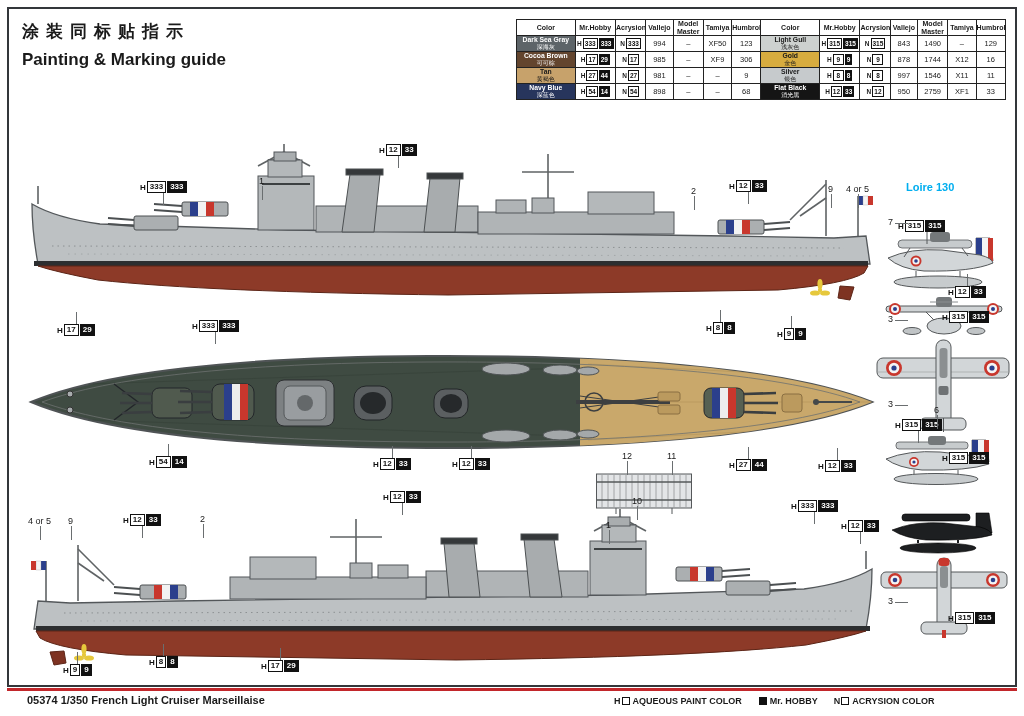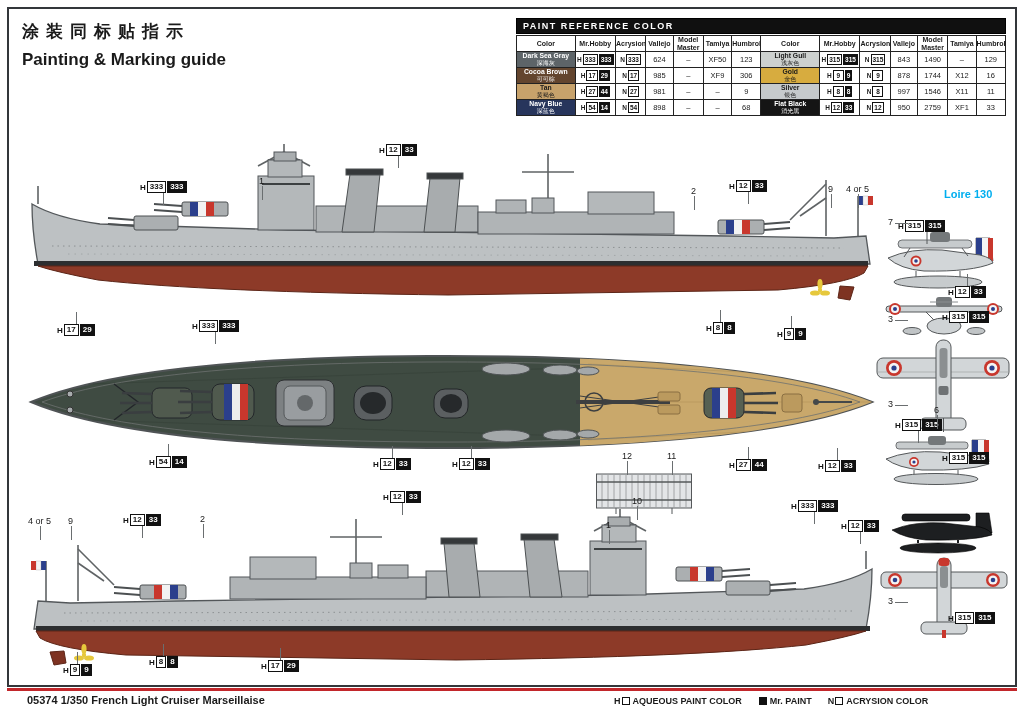--- a/index.html
+++ b/index.html
@@ -7,21 +7,21 @@
     width:1024px;height:716px;position:relative;overflow:hidden;
     background:#ffffff;font-family:"Liberation Sans","DejaVu Sans",sans-serif;color:#1a1a1a;
   }
   .frame{position:absolute;left:7px;top:7px;width:1006px;height:676px;border:2px solid #33363a;z-index:0;}
   .redline{position:absolute;left:7px;top:688px;width:1010px;height:3px;background:#c2272b;z-index:2;}
   .art{position:absolute;left:0;top:0;z-index:1;}
 
   .title-cn{position:absolute;left:22px;top:20px;font-size:17px;font-weight:bold;letter-spacing:7px;z-index:5;}
   .title-en{position:absolute;left:22px;top:50px;font-size:17px;font-weight:bold;z-index:5;}
   .footer-text{position:absolute;left:14px;top:694px;font-size:11px;font-weight:bold;z-index:5;padding-left:13px;}
-  .loire{position:absolute;left:906px;top:188px;font-size:11px;font-weight:bold;color:#00aeef;z-index:5;margin-left:38px;}
+  .loire{position:absolute;left:906px;top:181px;font-size:11px;font-weight:bold;color:#00aeef;z-index:5;}
 
   
   .paint-table{position:absolute;left:516px;top:18px;width:490px;z-index:10;background:#fff;}
   .pt-title{background:#101010;color:#fff;font-size:9px;font-weight:bold;letter-spacing:1.5px;padding:2px 6px;border:1px solid #000;}
   .paint-table table{border-collapse:collapse;width:100%;table-layout:fixed;margin-top:1px;}
   .paint-table th,.paint-table td{border:1px solid #222;text-align:center;vertical-align:middle;padding:0;font-size:7.5px;line-height:8px;height:15px;overflow:hidden;}
   .paint-table th{font-size:7px;font-weight:bold;line-height:7.5px;}
   .cname{font-size:6.8px;font-weight:bold;line-height:7.5px;white-space:nowrap;}
   .ccn{font-size:6px;line-height:7px;}
   .tmark{display:inline-flex;align-items:center;justify-content:center;font-weight:bold;font-size:6.5px;line-height:9px;}
@@ -307,21 +307,20 @@
       <circle cx="115" cy="24" r="2.3" fill="#2b3f8c"></circle>
     <rect x="59" y="2" width="14" height="74" rx="7" fill="#d2d6d8" stroke="#55585a"></rect>
     <rect x="60.5" y="2" width="11" height="8" rx="3" fill="#c8372d"></rect>
     <rect x="62" y="10" width="8" height="22" rx="3" fill="#8b8f91"></rect>
     <rect x="43" y="66" width="46" height="12" rx="5" fill="#d2d6d8" stroke="#55585a"></rect>
     <rect x="64" y="74" width="4" height="8" fill="#c8372d"></rect>
   </g>
 </svg>
 
 <div class="paint-table">
-  <div class="pt-title">PAINT  REFERENCE COLOR</div>
   <table>
     <colgroup>
       <col style="width:58px">
         <col style="width:40px">
         <col style="width:30px">
         <col style="width:27px">
         <col style="width:30px">
         <col style="width:28px">
         <col style="width:29px">
       <col style="width:58px">
@@ -356,21 +355,21 @@
           </td>
       <td><span class="tmark">
               <span class="mk-p">H</span>
               <span class="mk-w">333</span>
               <span class="mk-b">333</span>
             </span></td>
       <td><span class="tmark">
               <span class="mk-p">N</span>
               <span class="mk-w">333</span>
             </span></td>
-      <td>624</td>
+      <td>994</td>
       <td>–</td>
       <td>XF50</td>
       <td>123</td>
       <td style="background: rgb(205, 209, 207); color: rgb(26, 26, 26);">
             <div class="cname">Light Gull</div>
             <div class="ccn">浅灰色</div>
           </td>
       <td><span class="tmark">
               <span class="mk-p">H</span>
               <span class="mk-w">315</span>
@@ -641,20 +640,20 @@
 <div class="callout ld-r" style="left:888px;top:596px">3</div>
 
 <div class="legend">
   <span class="lg-item">
       <span>H</span>
       <span class="lg-box"></span>
       <span>AQUEOUS PAINT COLOR</span>
     </span>
   <span class="lg-item">
       <span class="lg-box filled"></span>
-      <span>Mr. PAINT</span>
+      <span>Mr. HOBBY</span>
     </span>
   <span class="lg-item">
       <span>N</span>
       <span class="lg-box"></span>
       <span>ACRYSION COLOR</span>
     </span>
 </div>
 
 </body></html>

